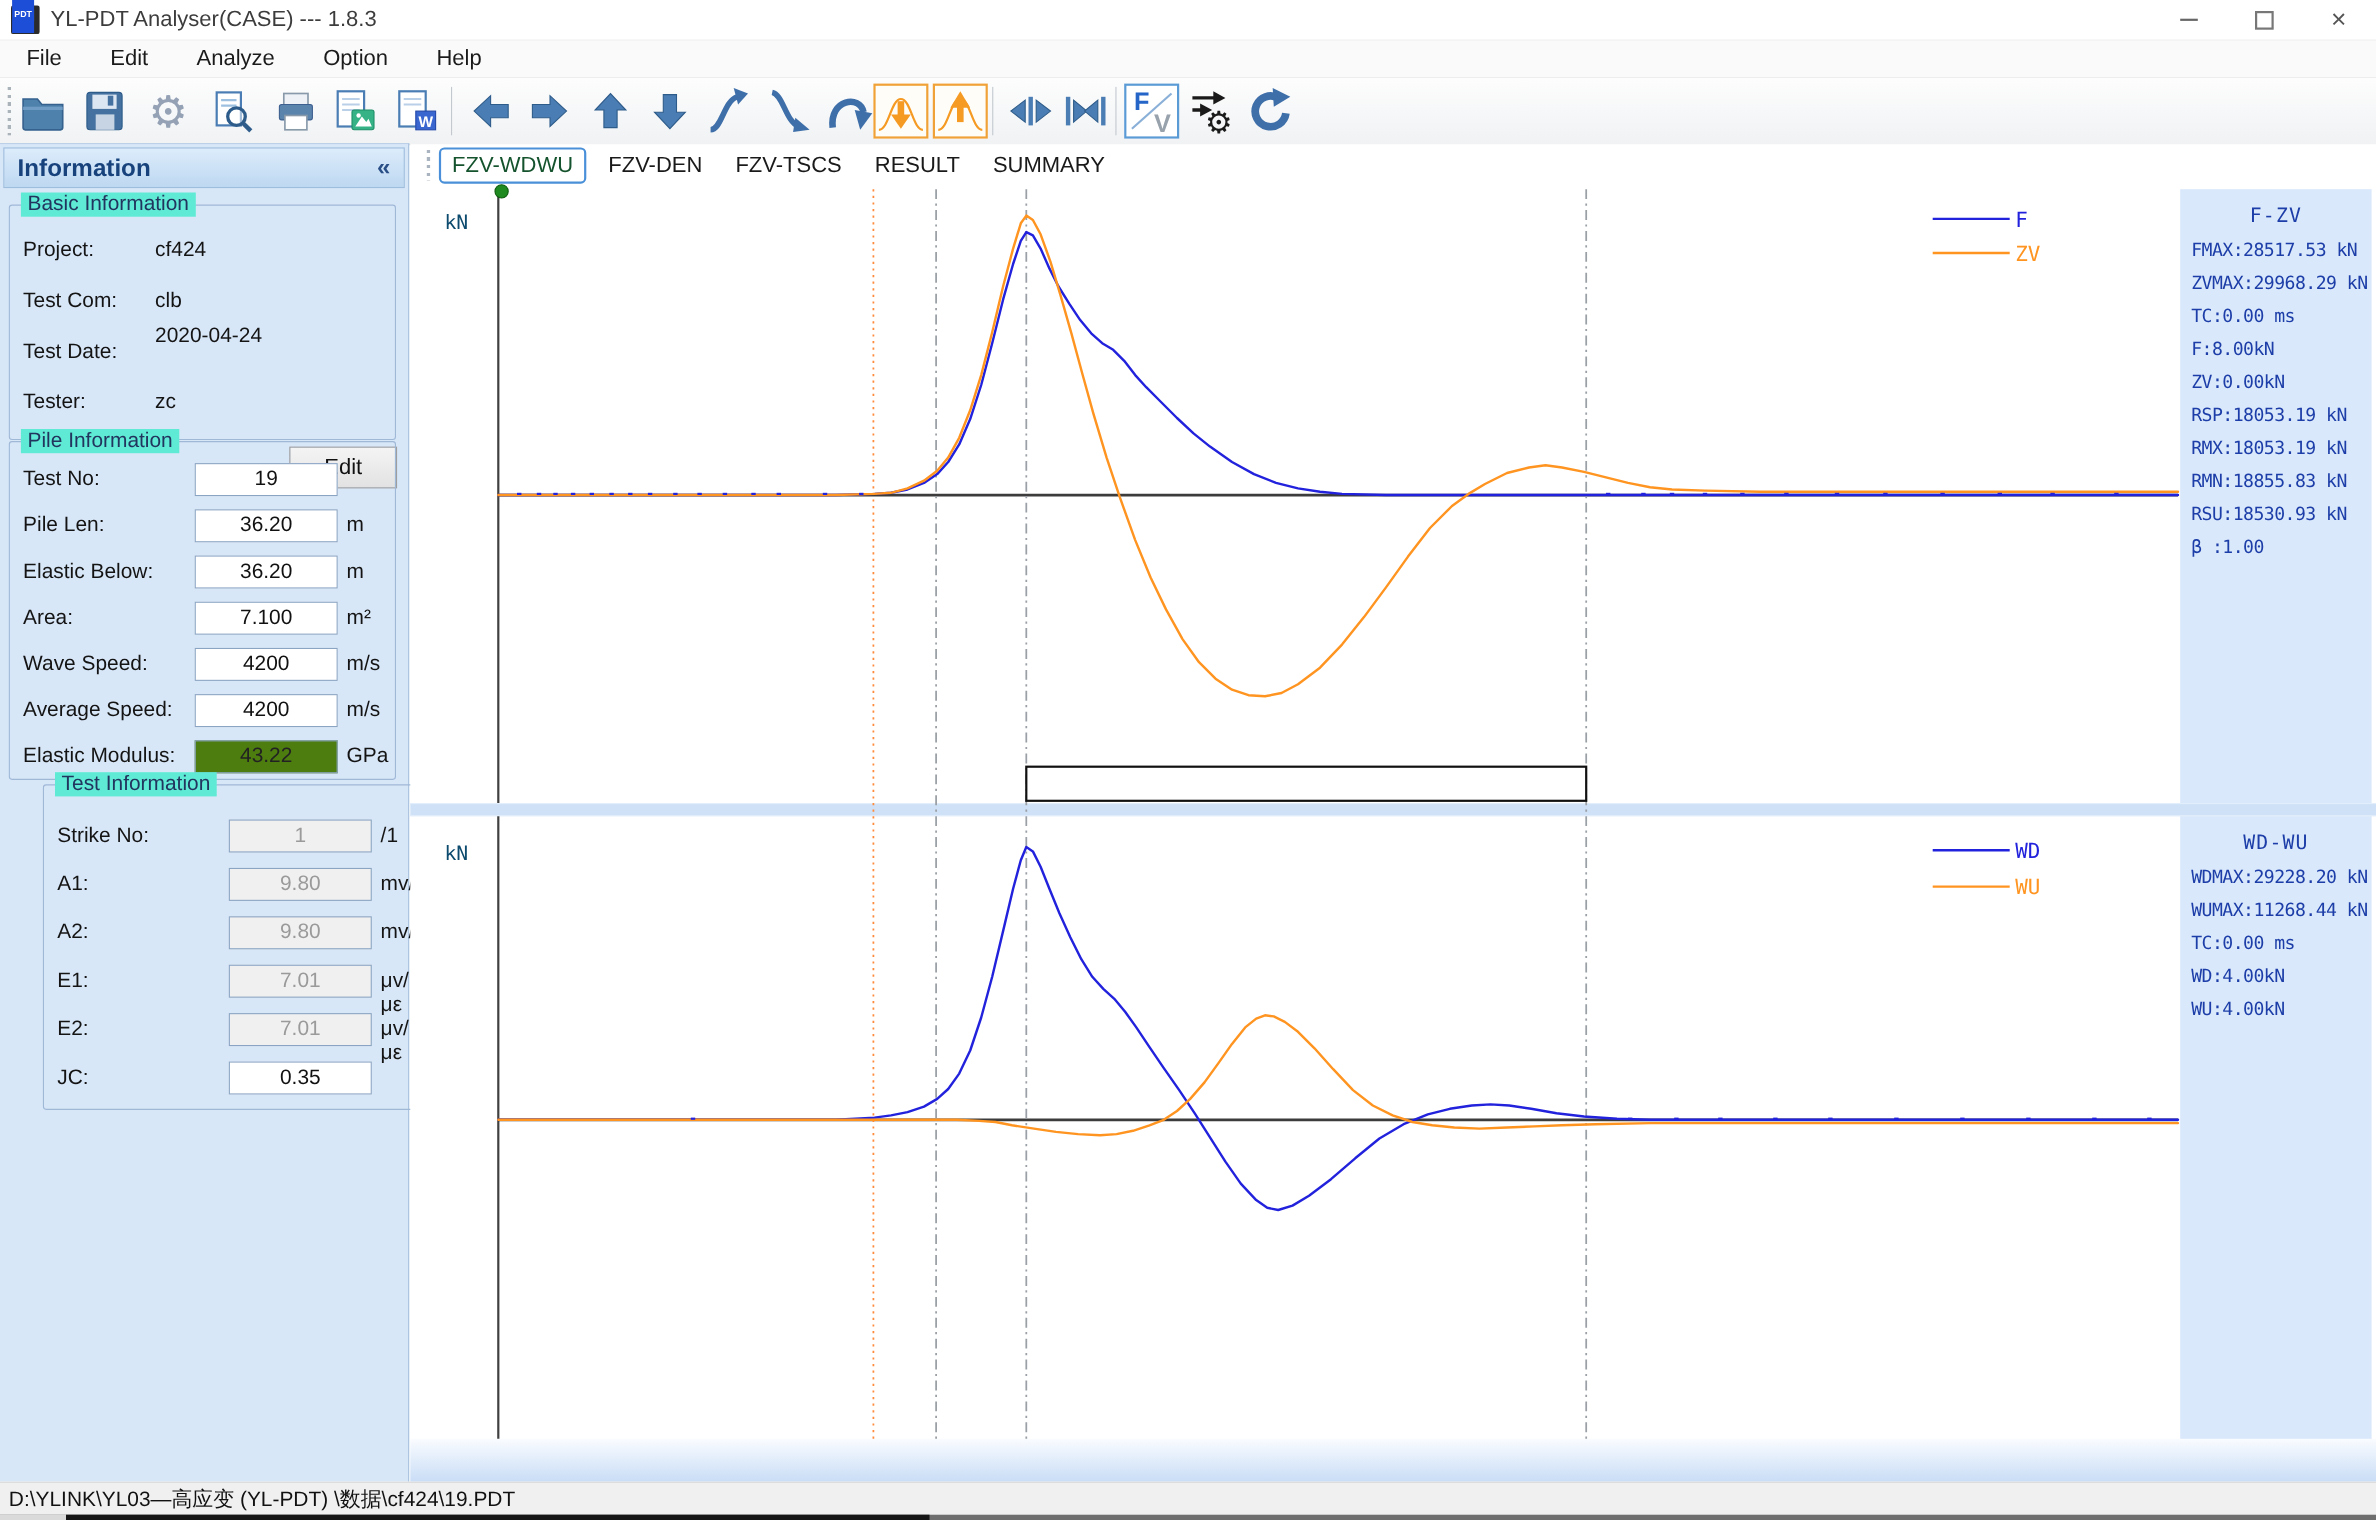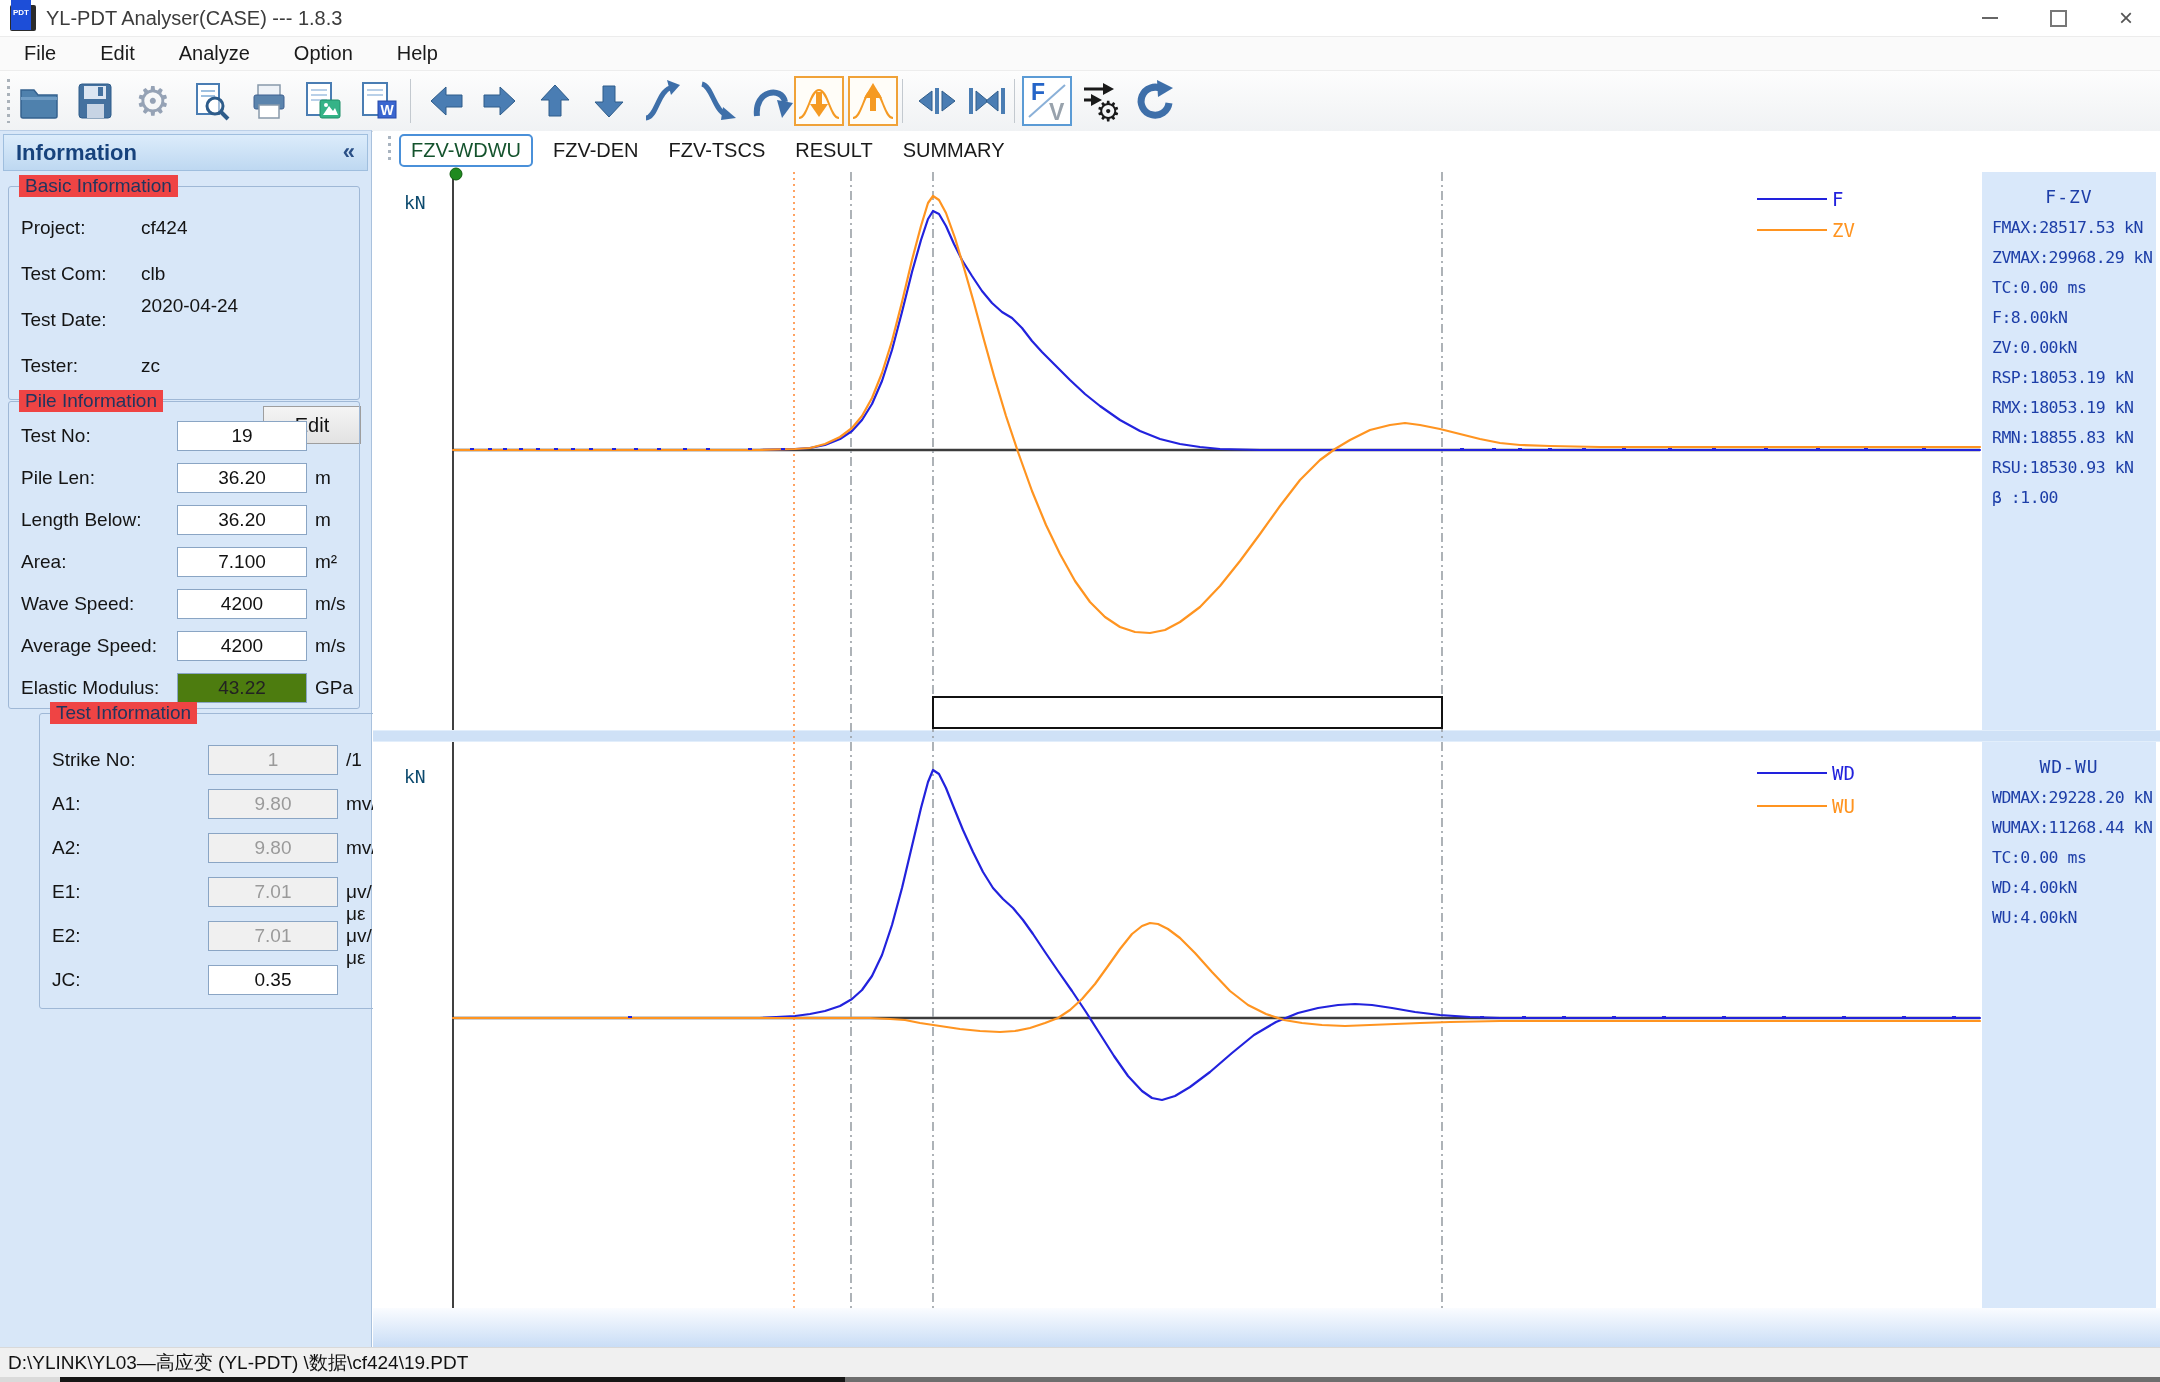--- a/index.html
+++ b/index.html
@@ -27,21 +27,21 @@
   .tbicon{position:absolute;top:5px;width:50px;height:50px;display:flex;align-items:center;justify-content:center;box-sizing:border-box;background:transparent;}
   .tbicon.boxed-orange{border:2px solid #f0a238;background:#fffdf8;}
   .tbicon.boxed-blue{border:2px solid #5b9bd5;background:#ffffff;}
   .tbsep{position:absolute;top:8px;width:1px;height:44px;background:#c3c9cf;}
   
   .sidebar{position:absolute;left:0;top:130px;width:372px;height:1217px;background:#d8e7f8;border-right:1px solid #a9c1dd;border-top:1px solid #bcd0e8;box-sizing:border-box;}
   .sb-header{position:absolute;left:3px;top:3px;width:365px;height:37px;background:linear-gradient(#dcecfb,#bed8f1);border:1px solid #9fbede;display:flex;align-items:center;box-sizing:border-box;}
   .sb-header .t{font-size:22px;font-weight:bold;color:#17427c;margin-left:12px;}
   .sb-collapse{position:absolute;right:12px;top:4px;font-size:22px;color:#2a4f86;font-weight:bold;}
   .groupbox{position:absolute;left:8px;width:350px;border:1px solid #9fb8d6;border-radius:3px;}
-  .grouptitle{position:absolute;left:10px;top:-12px;background:#ef4444;padding:0 6px;font-size:19px;color:#22355e;}
+  .grouptitle{position:absolute;left:10px;top:-12px;background:#5eead4;padding:0 6px;font-size:19px;color:#22355e;}
   .rowlabel{position:absolute;left:12px;font-size:19px;color:#141414;}
   .rowvalue{position:absolute;left:132px;font-size:19px;color:#141414;}
   .rowinput{position:absolute;left:168px;width:128px;height:28px;border:1px solid #8aa5c4;background:#ffffff;
             font-size:19px;color:#111;text-align:center;line-height:28px;}
   .rowinput.gray{background:#f0f0f0;color:#9a9a9a;}
   .rowinput.soft{background:#4d7c0f;color:#222;}
   .rowunit{position:absolute;left:306px;font-size:19px;color:#141414;}
   .editbtn{position:absolute;left:254px;top:219px;width:96px;height:36px;background:linear-gradient(#f4f4f4,#e2e2e2);
            border:1px solid #9e9e9e;font-size:20px;color:#111;display:flex;align-items:center;justify-content:center;}
   
@@ -268,21 +268,21 @@
         <div class="rowvalue" style="top: 168px;">zc</div>
         <div class="editbtn">Edit</div>
       </div>
       <div class="groupbox" style="top: 270px; height: 306px;">
         <div class="grouptitle">Pile Information</div>
         <div class="rowlabel" style="top: 23px;">Test No:</div>
         <div class="rowinput" style="top: 19px;">19</div>
         <div class="rowlabel" style="top: 65px;">Pile Len:</div>
         <div class="rowinput" style="top: 61px;">36.20</div>
         <div class="rowunit" style="top: 65px;">m</div>
-        <div class="rowlabel" style="top: 107px;">Length Below:</div>
+        <div class="rowlabel" style="top: 107px;">Elastic Below:</div>
         <div class="rowinput" style="top: 103px;">36.20</div>
         <div class="rowunit" style="top: 107px;">m</div>
         <div class="rowlabel" style="top: 149px;">Area:</div>
         <div class="rowinput" style="top: 145px;">7.100</div>
         <div class="rowunit" style="top: 149px;">m²</div>
         <div class="rowlabel" style="top: 191px;">Wave Speed:</div>
         <div class="rowinput" style="top: 187px;">4200</div>
         <div class="rowunit" style="top: 191px;">m/s</div>
         <div class="rowlabel" style="top: 233px;">Average Speed:</div>
         <div class="rowinput" style="top: 229px;">4200</div>

